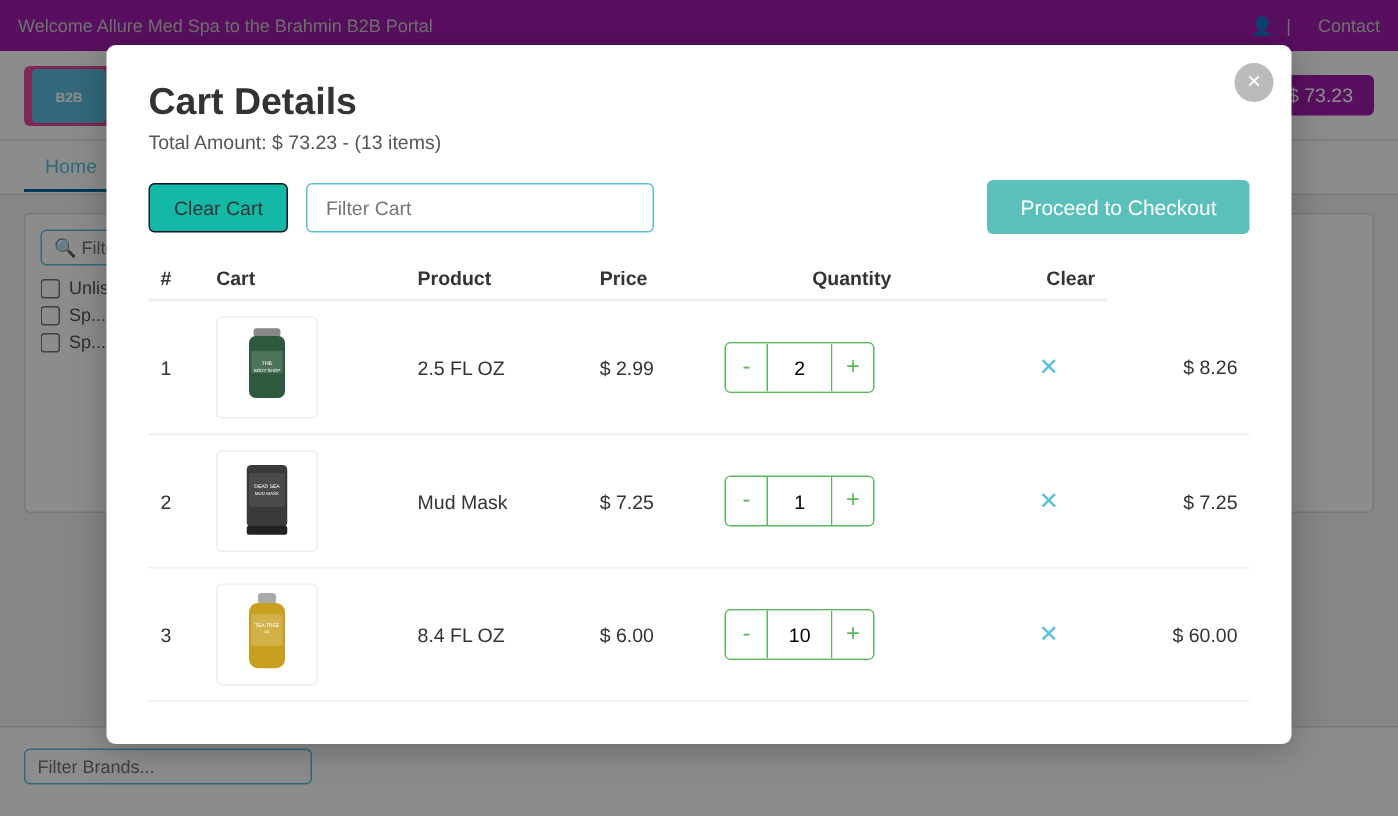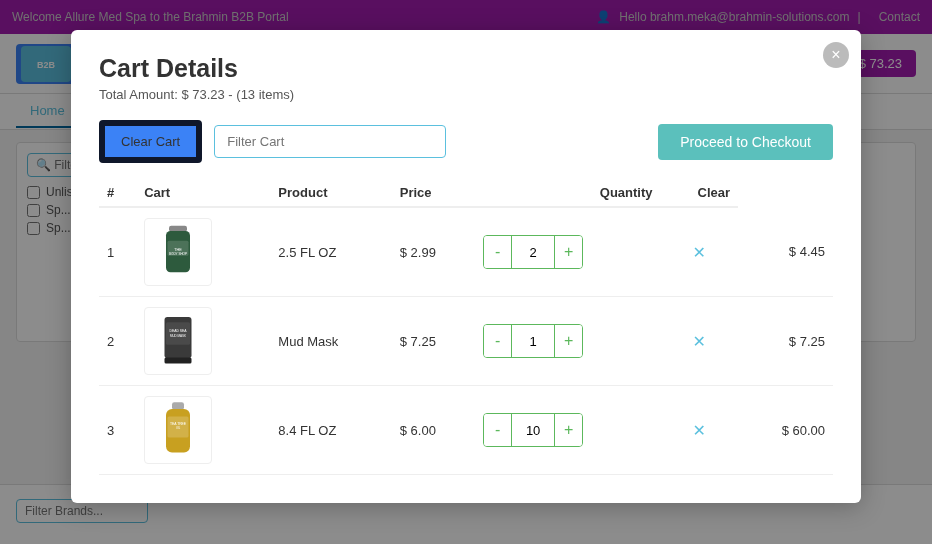--- a/index.html
+++ b/index.html
@@ -44,21 +44,21 @@
       border-bottom: 1px solid #ddd;
       height: 60px;
       display: flex;
       align-items: center;
       padding: 0 16px;
       justify-content: space-between;
     }
     .logo-placeholder {
       width: 60px;
       height: 40px;
-      background: #3b82f6;
+      background: #ec4899;
       border-radius: 4px;
       display: flex;
       align-items: center;
       justify-content: center;
       color: white;
       font-size: 10px;
       font-weight: bold;
     }
     .cart-badge {
       background: #a21caf;
@@ -184,22 +184,22 @@
     }
 
     
     .modal-action-bar {
       display: flex;
       align-items: center;
       gap: 12px;
       margin-bottom: 16px;
     }
     .btn-clear-cart {
-      border: 6px solid #0f172a;
-      background: #3b82f6;
+      border: 1px solid #0f172a;
+      background: #14b8a6;
       color: #333;
       padding: 8px 16px;
       border-radius: 4px;
       cursor: pointer;
       font-size: 13px;
     }
     .filter-cart-input {
       border: 1px solid #5bc0de;
       border-radius: 4px;
       padding: 8px 12px;
@@ -224,21 +224,21 @@
       border-collapse: collapse;
     }
     .cart-table th {
       text-align: left;
       font-size: 13px;
       font-weight: bold;
       color: #333;
       padding: 6px 8px;
       border-bottom: 2px solid #eee;
     }
-    .cart-table th.center { text-align: right; margin-top: 16px; }
+    .cart-table th.center { text-align: center; margin-top: 16px; }
     .cart-table th.right { text-align: right; }
 
     .cart-table td {
       padding: 10px 8px;
       border-bottom: 1px solid #eee;
       font-size: 13px;
       color: #333;
       vertical-align: middle;
     }
     .cart-table td.right { text-align: right; }
@@ -318,21 +318,20 @@
   </style>
 </head>
 <body>
 
 <div class="page-bg">
 
   <div class="top-nav">
     <span>Welcome Allure Med Spa to the Brahmin B2B Portal</span>
     <div class="top-nav-right">
       <span>👤</span>
-      <span>Hello brahm.meka@brahmin-solutions.com</span>
       <span>|</span>
       <span class="contact">Contact</span>
     </div>
   </div>
 
   <div class="logo-bar">
     <div class="logo-placeholder">
       <svg width="50" height="36" viewBox="0 0 50 36">
         <rect x="0" y="0" width="50" height="36" fill="#5bc0de" rx="4"></rect>
         <text x="25" y="22" text-anchor="middle" fill="white" font-size="9" font-weight="bold">B2B</text>
@@ -358,21 +357,21 @@
       </div>
       <div class="filter-item">
         <input type="checkbox" style="">
         <span>Sp...</span>
       </div>
     </div>
     <div class="product-area"></div>
   </div>
 
   <div class="bg-bottom">
-    <input class="filter-search" style="width: 132px;" placeholder="Filter Brands...">
+    <input class="filter-search" style="width: 192px;" placeholder="Filter Brands...">
   </div>
 
   <div class="modal-overlay">
     <div class="modal">
 
       <button class="modal-close">×</button>
 
       <div class="modal-title">Cart Details</div>
       <div class="modal-subtitle">Total Amount: $ 73.23 - (13 items)</div>
 
@@ -412,21 +411,21 @@
       <td>
         <div class="qty-control">
           <button class="qty-btn">-</button>
           <input class="qty-input" type="text" value="2" style="">
           <button class="qty-btn">+</button>
         </div>
       </td>
       <td style="text-align:center;">
         <button class="remove-btn">✕</button>
       </td>
-      <td class="right">$ 4.45</td>
+      <td class="right">$ 8.26</td>
     </tr>
             <tr>
       <td>2</td>
       <td>
         <div class="img-placeholder">
           <svg viewBox="0 0 60 80" width="60" height="70">
       <rect x="12" y="8" width="36" height="55" rx="4" fill="#3a3a3a"></rect>
       <rect x="14" y="15" width="32" height="30" rx="2" fill="#555" opacity="0.6"></rect>
       <text x="30" y="28" text-anchor="middle" fill="#fff" font-size="4.5">DEAD SEA</text>
       <text x="30" y="35" text-anchor="middle" fill="#fff" font-size="4">MUD MASK</text>

